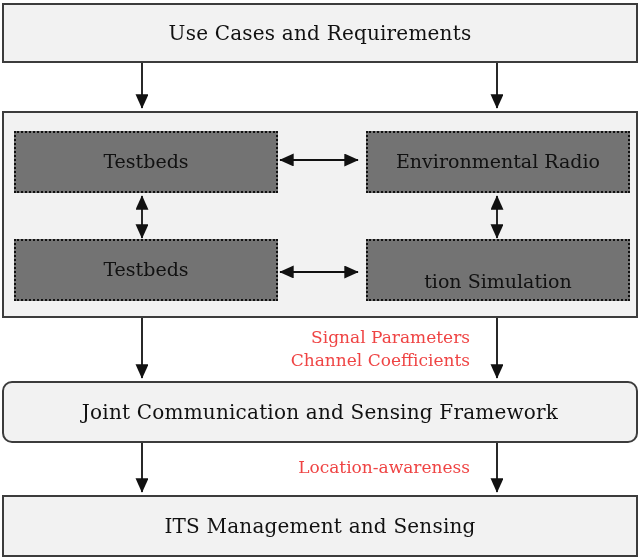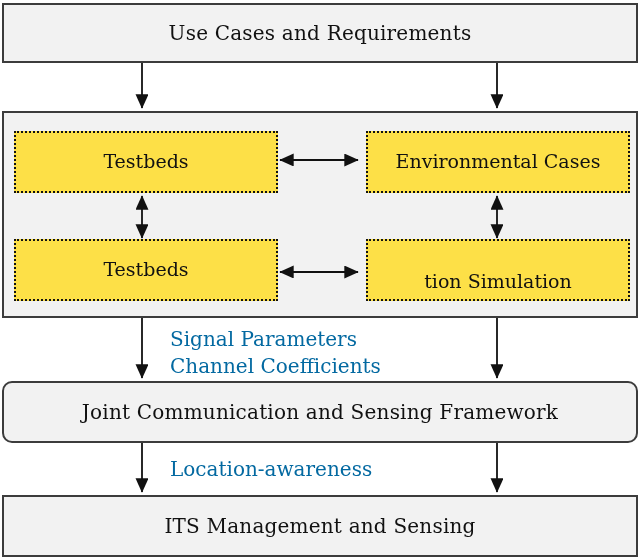--- a/index.html
+++ b/index.html
@@ -51,21 +51,21 @@
     height: 207px;
     box-sizing: border-box;
     background: #f2f2f2;
     border: 2px solid #3c3c3c;
   }
 
   
   .dotted-box {
     position: absolute;
     box-sizing: border-box;
-    background: #fde047;
+    background: #737373;
     border: 2.5px dotted #111111;
     display: flex;
     align-items: center;
     justify-content: center;
     text-align: center;
   }
   .dotted-box .label {
     font-size: 19px;
     line-height: 1.22;
     padding: 0 6px;
@@ -82,24 +82,24 @@
     left: 0;
     top: 0;
     width: 640px;
     height: 560px;
     pointer-events: none;
   }
 
   
   .edge-label {
     position: absolute;
-    text-align: left;
-    font-size: 20px;
+    text-align: right;
+    font-size: 17px;
     line-height: 1.35;
-    color: #0369a1;
+    color: #ef4444;
     white-space: nowrap;
   }
   #label-signal  { left: 170px; top: 326px; width: 300px; }
   #label-location{ left: 170px; top: 456px; width: 300px; }
 </style>
 </head>
 <body>
 
 <div id="diagram">
 
@@ -107,21 +107,21 @@
     <span class="label">Use Cases and Requirements</span>
   </div>
 
   <div id="container-research">
 
     <div class="dotted-box" id="box-testbeds">
       <span class="label">Testbeds</span>
     </div>
 
     <div class="dotted-box" id="box-envmodel">
-      <span class="label">Environmental Cases</span>
+      <span class="label">Environmental Radio</span>
     </div>
 
     <div class="dotted-box" id="box-hardware">
       <span class="label">Testbeds</span>
     </div>
 
     <div class="dotted-box" id="box-radioprop">
       <span class="label"><br><span>tion Simulation</span></span>
     </div>
 

